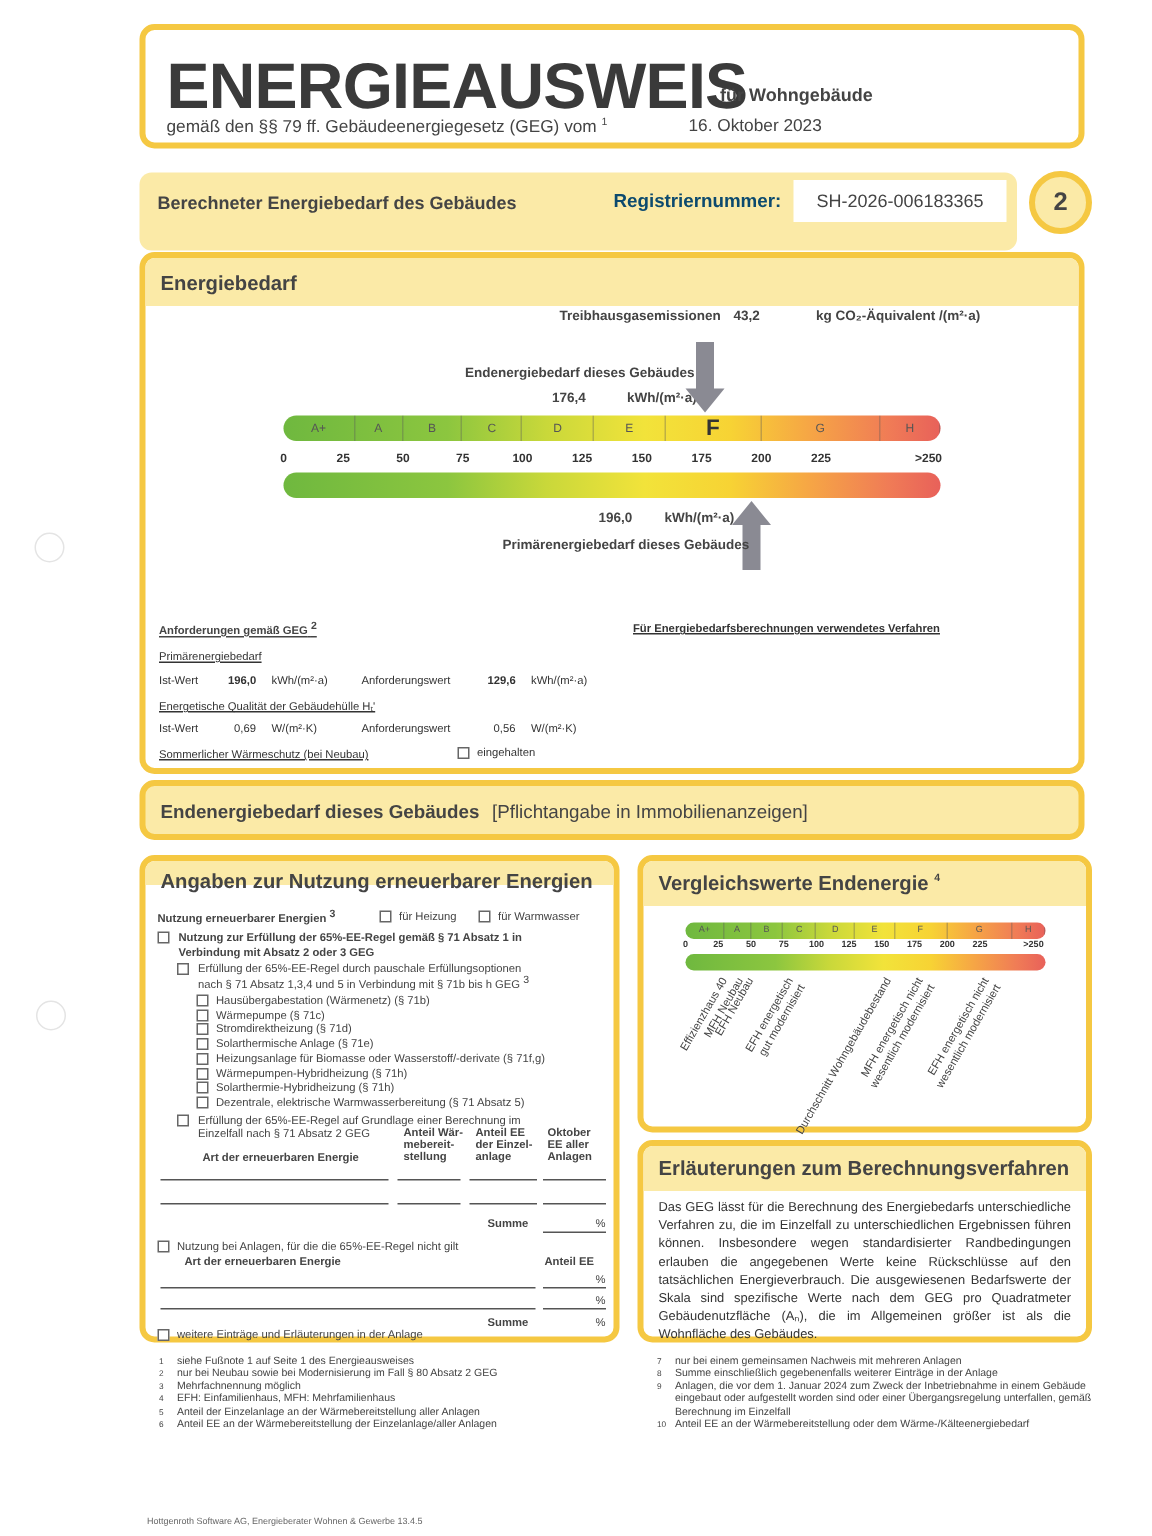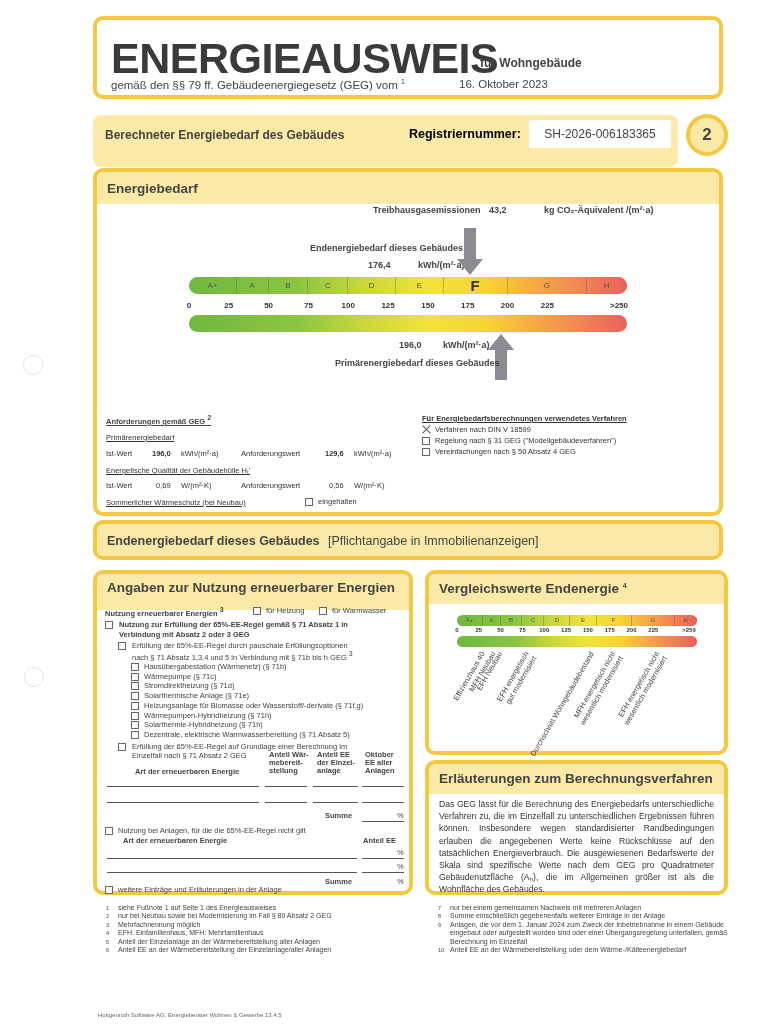--- a/index.html
+++ b/index.html
@@ -18,21 +18,21 @@
   #hdr { left: 93px; top: 16px; width: 630px; height: 83px; }
   .title { position: absolute; left: 14px; top: 14px; font-size: 43px; font-weight: bold; letter-spacing: -0.5px; color: #3a3a3a; }
   .title-sub { position: absolute; left: 383px; top: 36px; font-size: 12px; font-weight: bold; color: #444; }
   .hdr-line { position: absolute; left: 14px; top: 58px; font-size: 11.5px; color: #444; }
   .hdr-date { position: absolute; left: 362px; top: 58px; font-size: 11.5px; color: #444; }
   sup { font-size: 7px; }
 
   
   #reg { left: 93px; top: 115px; width: 585px; height: 52px; background: #fbeaa7; border-radius: 8px; position:absolute; }
   .reg-lbl { position:absolute; left: 12px; top: 13px; font-size: 12px; font-weight: bold; color:#444; }
-  .reg-num-lbl { position:absolute; left: 316px; top: 12px; font-size: 12.5px; font-weight: bold; color:#000000; }
+  .reg-num-lbl { position:absolute; left: 316px; top: 12px; font-size: 12.5px; font-weight: bold; color:#0c4a6e; }
   .reg-num { position:absolute; left: 436px; top: 5px; width: 142px; height: 28px; background:#fff; font-size: 12px; color:#444; text-align:center; line-height:28px; }
   #pagenum { left: 686px; top: 114px; width: 42px; height: 42px; border: 4px solid #f5c842; border-radius: 50%; background: #fbeaa7; text-align:center; line-height: 34px; font-size: 17px; font-weight: bold; color:#444; }
 
   
   #eb { left: 93px; top: 168px; width: 630px; height: 348px; }
   .panel-head { position:absolute; left:0; top:0; right:0; height: 32px; background: #fbeaa7; border-radius: 6px 6px 0 0; }
   .panel-title { position:absolute; left: 10px; top: 9px; font-size: 13.5px; font-weight: bold; color:#444; }
   .small-b { font-size: 9px; color:#444; font-weight: bold; }
 
   .scale-bar { position:absolute; height: 17px; border-radius: 9px; overflow:hidden;
@@ -157,34 +157,29 @@
   <div class="abs" style="left:59px;top:309px;font-size:7.5px;">0,69</div>
   <div class="abs" style="left:84px;top:309px;font-size:7.5px;">W/(m²·K)</div>
   <div class="abs" style="left:144px;top:309px;font-size:7.5px;">Anforderungswert</div>
   <div class="abs" style="left:232px;top:309px;font-size:7.5px;">0,56</div>
   <div class="abs" style="left:257px;top:309px;font-size:7.5px;">W/(m²·K)</div>
 
   <div class="abs u" style="left:9px;top:326px;font-size:7.5px;">Sommerlicher Wärmeschutz (bei Neubau)</div>
   <div class="abs" style="left:208px;top:325px;font-size:7.5px;"><span class="cb"></span><span>eingehalten</span></div>
 
   <div class="abs u" style="left:325px;top:242px;font-size:7.5px;font-weight:bold;">Für Energiebedarfsberechnungen verwendetes Verfahren</div>
-  <div id="methodsList" class="abs" style="left:325px;top:252px;font-size:7.5px;line-height:11px;">
-      <div><span class="cb x"></span><span>Verfahren nach DIN V 18599</span></div>
-      <div><span class="cb"></span><span>Regelung nach § 31 GEG ("Modellgebäudeverfahren")</span></div>
-      <div><span class="cb"></span><span>Vereinfachungen nach § 50 Absatz 4 GEG</span></div>
-    </div>
 </div>
 
 <div id="ee" class="box" style="background:#fbeaa7;">
   <div class="ee-lbl">Endenergiebedarf dieses Gebäudes</div>
   <div class="ee-note">[Pflichtangabe in Immobilienanzeigen]</div>
 </div>
 
 <div id="ren" class="box">
-  <div class="panel-head" style="height:36px;">
+  <div class="panel-head" style="height:16px;">
     <div class="panel-title" style="top:6px;font-size:13.5px;">Angaben zur Nutzung erneuerbarer Energien</div>
   </div>
   <div class="rl b" style="left:8px;top:32px;"><span>Nutzung erneuerbarer Energien</span> <sup>3</sup></div>
   <div class="rl" style="left:156px;top:32px;"><span class="cb"></span><span>für Heizung</span></div>
   <div class="rl" style="left:222px;top:32px;"><span class="cb"></span><span>für Warmwasser</span></div>
 
   <div class="rl" style="left:8px;top:46px;"><span class="cb"></span></div>
   <div class="rl b" style="left:22px;top:46px;">Nutzung zur Erfüllung der 65%-EE-Regel gemäß § 71 Absatz 1 in</div>
   <div class="rl b" style="left:22px;top:56px;">Verbindung mit Absatz 2 oder 3 GEG</div>
 

